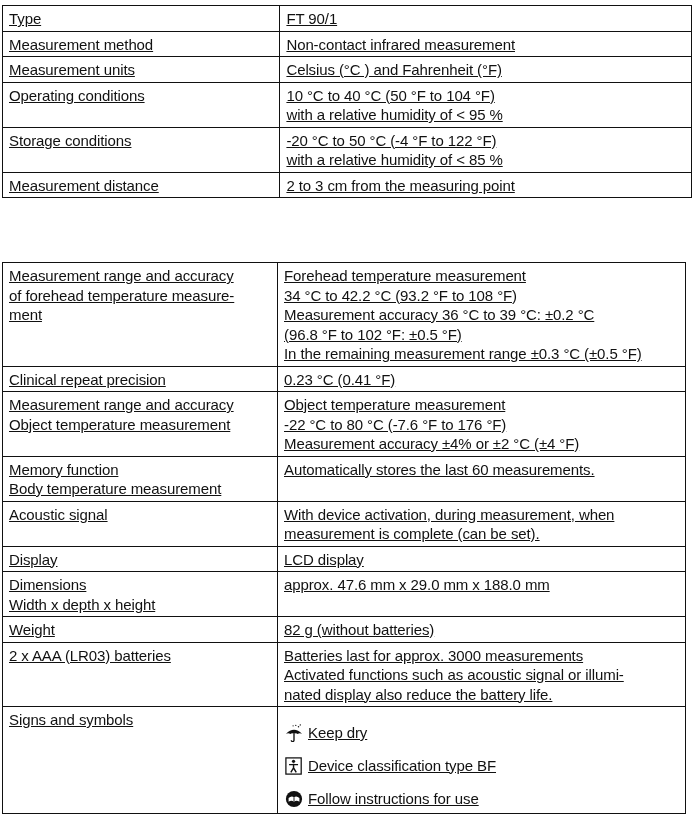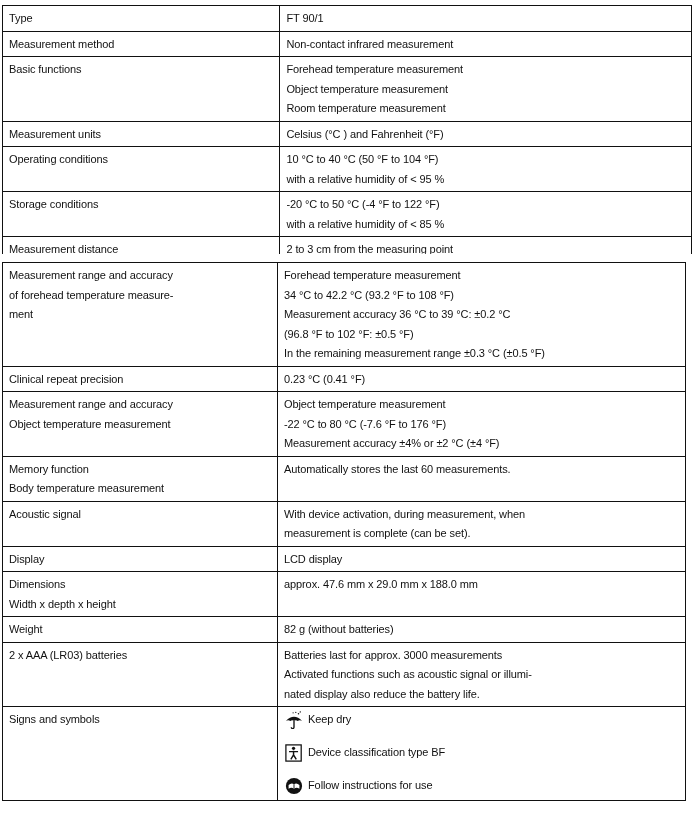--- a/index.html
+++ b/index.html
@@ -1,20 +1,20 @@
 <!DOCTYPE html>
 <html><head>
 <meta charset="utf-8">
 <style>
   html, body { margin: 0; padding: 0; background: #ffffff; }
   body { width: 694px; height: 836px; position: relative; overflow: hidden;
     font-family: "Liberation Sans", "DejaVu Sans", sans-serif; color: #111; }
   .tbl { position: absolute; left: 2px; border-collapse: collapse; table-layout: fixed; }
   .tbl td { border: 1.5px solid #111; vertical-align: top; padding: 3px 6px 2px 6px;
-    font-size: 11px; line-height: 19.5px; letter-spacing: -0.1px; }
+    font-size: 15px; line-height: 19.5px; letter-spacing: -0.1px; text-decoration: underline; }
   .tbl td.lbl { width: 262px; }
   .tbl td.val { width: 395px; }
   #tbl1 { top: 5px; width: 690px; }
   #clip1 { position: absolute; left: 0; top: 0; width: 694px; height: 254px; overflow: hidden; }
   #tbl2 { top: 262px; width: 604px; }
   .line { display: block; white-space: nowrap; }
   .sym-icon { display: inline-block; width: 20px; height: 18px; margin-right: 4px; vertical-align: middle; }
   .sym-row { display: flex; align-items: center; height: 19px; margin-top: 14px; }
   .sym-row:first-child { margin-top: 0; }
 </style>
@@ -35,30 +35,20 @@
         <tr>
           <td class="lbl">
             <span class="line">Measurement method</span>
           </td>
           <td class="val">
             <span class="line">Non-contact infrared measurement</span>
           </td>
         </tr>
         <tr>
           <td class="lbl">
-            <span class="line">Basic functions</span>
-          </td>
-          <td class="val">
-            <span class="line">Forehead temperature measurement</span>
-            <span class="line">Object temperature measurement</span>
-            <span class="line">Room temperature measurement</span>
-          </td>
-        </tr>
-        <tr>
-          <td class="lbl">
             <span class="line">Measurement units</span>
           </td>
           <td class="val">
             <span class="line">Celsius (°C ) and Fahrenheit (°F)</span>
           </td>
         </tr>
         <tr>
           <td class="lbl">
             <span class="line">Operating conditions</span>
           </td>
@@ -175,21 +165,21 @@
           <span class="line">Activated functions such as acoustic signal or illumi-</span>
           <span class="line">nated display also reduce the battery life.</span>
         </td>
       </tr>
     </tbody>
   <tbody>
     <tr>
       <td class="lbl">
         <span class="line">Signs and symbols</span>
       </td>
-      <td class="val" style="padding-top:3px;padding-bottom:5px;">
+      <td class="val" style="padding-top:16px;padding-bottom:5px;">
         <div class="sym-row">
           <svg class="sym-icon" viewBox="0 0 20 20">
             <path d="M1 11 Q10 2 19 11 Q16.5 9.5 14 11 Q12 9.5 10 11 Q8 9.5 6 11 Q3.5 9.5 1 11 Z" fill="#111"></path>
             <path d="M10 11 V18 Q10 19.5 8.5 19.5 Q7 19.5 7 18" stroke="#111" stroke-width="1.5" fill="none"></path>
             <circle cx="12" cy="1.5" r="0.8" fill="#111"></circle>
               <circle cx="15" cy="3" r="0.8" fill="#111"></circle>
             <circle cx="17" cy="1" r="0.8" fill="#111"></circle>
               <circle cx="9" cy="2" r="0.7" fill="#111"></circle>
           </svg>
           <span>Keep dry</span>

